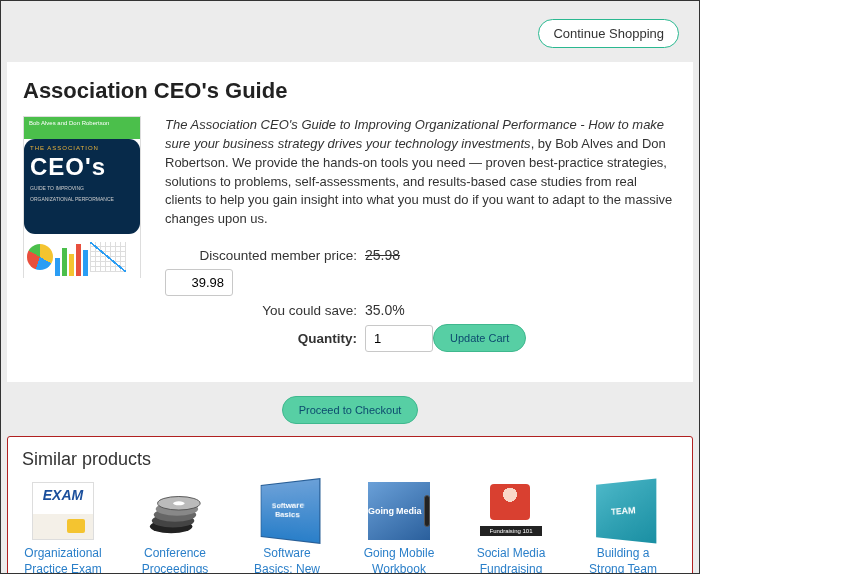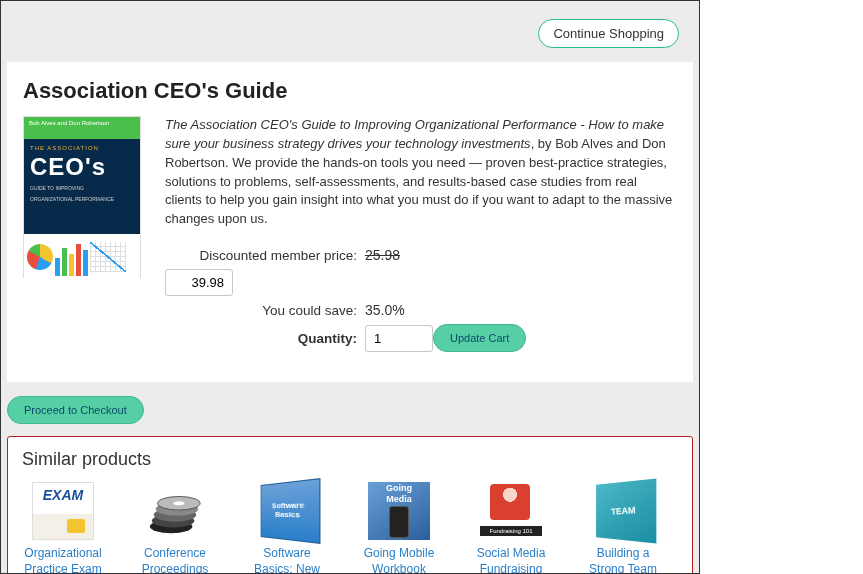--- a/index.html
+++ b/index.html
@@ -56,20 +56,21 @@
     background: #4bbf4b;
     color: #fff;
     font-size: 6px;
     padding: 3px 5px;
   }
   .cover-body {
     background: #072a4a;
     height: 95px;
     color: #fff;
     padding: 6px;
+    border-radius: 11px;
   }
   .cover-body .assoc { font-size: 6px; letter-spacing: 1px; color: #e8b23b; }
   .cover-body .ceo { font-size: 24px; font-weight: bold; color: #fff; letter-spacing: 1px; margin-top: 2px; }
   .cover-body .sub { font-size: 5px; color: #ccc; margin-top: 4px; line-height: 1.3; }
   .cover-charts {
     height: 45px;
     background: #fff;
     display:flex;
     gap:2px;
     align-items:flex-end;
@@ -129,21 +130,21 @@
     color: #0c4a6e;
     border-radius: 16px;
     padding: 7px 16px;
     font-size: 11px;
     cursor: pointer;
   }
   .update-row { display:flex; align-items:center; }
 
   .checkout-bar {
     display:flex;
-    justify-content:flex-start;
+    justify-content:center;
     padding: 14px 6px 8px;
   }
 
   .similar {
     background:#fff;
     border: 1px solid #b02020;
     border-radius: 3px;
     margin: 4px 6px 6px;
     padding: 12px 14px 16px;
   }
@@ -176,21 +177,21 @@
     font-size: 12px;
     line-height: 1.3;
   }
   
   .th-exam{background:linear-gradient(#fff 55%,#f4f0e8 55%);border:1px solid #ddd;}
   .th-exam::before{content:"EXAM";position:absolute;top:4px;left:0;right:0;color:#1b4f9c;font-weight:bold;font-size:14px;font-style:italic;}
   .th-exam::after{content:"";position:absolute;bottom:6px;right:8px;width:18px;height:14px;background:#f4c430;border-radius:2px;}
   .th-conf{background:#fff}
   .th-conf svg{width:58px;height:56px}
   .th-soft{background:linear-gradient(#6aa0d8,#2a7fc9);transform:perspective(80px) rotateY(-18deg);border:1px solid #285e96;display:flex;flex-direction:column;justify-content:center;font-size:8px;font-weight:bold;line-height:1.1}
-  .th-mobile{background:linear-gradient(145deg,#6aa0d8,#2a5f9c);display:flex;flex-direction:column;align-items:center;justify-content:center;gap:2px}
+  .th-mobile{background:linear-gradient(145deg,#6aa0d8,#2a5f9c);display:flex;flex-direction:row;align-items:center;justify-content:center;gap:2px}
   .th-mobile .gm{font-size:9px;font-weight:bold;line-height:1}
   .th-phone{width:20px;height:32px;background:#222;border-radius:3px;border:1px solid #555}
   .th-social{background:#fff;position:relative}
   .th-social::before{content:"";position:absolute;top:2px;left:10px;width:40px;height:36px;background:radial-gradient(circle at 50% 30%,#f9d7c8 0 7px,#d94030 7px 100%);border-radius:4px}
   .th-social::after{content:"Fundraising 101";position:absolute;bottom:4px;left:0;right:0;background:#222;color:#fff;font-size:6px;padding:2px 0}
   .th-team{background:linear-gradient(145deg,#4db8c8,#1a8fa3);transform:perspective(80px) rotateY(-16deg);display:flex;align-items:center;justify-content:center}
   .th-team span{font-size:9px;font-weight:bold;transform:rotate(-4deg)}
 </style>
 </head>
 <body>

